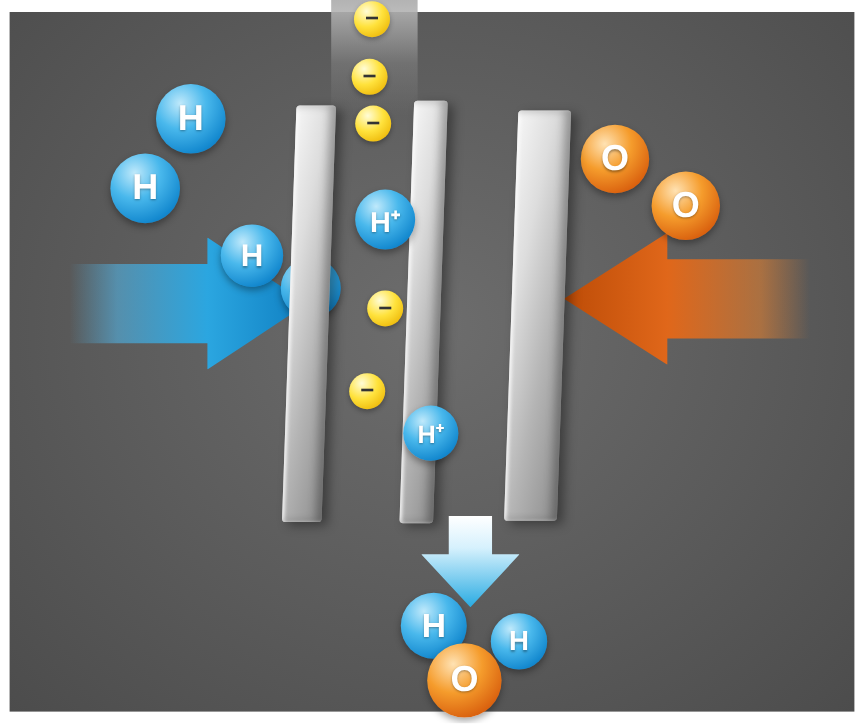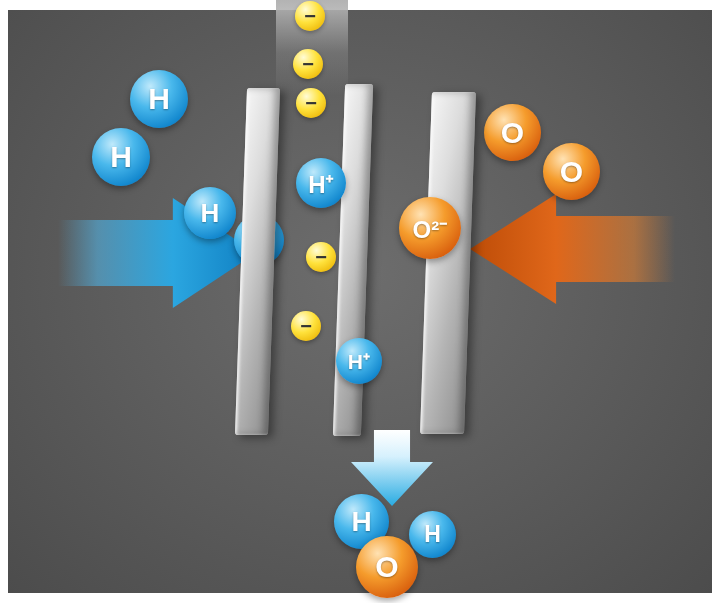--- a/index.html
+++ b/index.html
@@ -94,19 +94,18 @@
 
   <div class="sphere yellow" style="left:295px; top:1px; width:30px; height:30px; font-size:20px; z-index:5;">−</div>
   <div class="sphere yellow" style="left:293px; top:49px; width:30px; height:30px; font-size:20px; z-index:5;">−</div>
   <div class="sphere yellow" style="left:296px; top:88px; width:30px; height:30px; font-size:20px; z-index:5;">−</div>
   <div class="sphere yellow" style="left:306px; top:242px; width:30px; height:30px; font-size:20px; z-index:5;">−</div>
   <div class="sphere yellow" style="left:291px; top:311px; width:30px; height:30px; font-size:20px; z-index:5;">−</div>
 
   <div class="sphere blue" style="left:296px; top:158px; width:50px; height:50px; font-size:24px; z-index:5;">H⁺</div>
   <div class="sphere blue" style="left:336px; top:338px; width:46px; height:46px; font-size:21px; z-index:5;">H⁺</div>
 
-  <div class="sphere orange" style="left:399px; top:197px; width:62px; height:62px; font-size:24px; z-index:5;">O²⁻</div>
 
   <div class="sphere blue" style="left:334px; top:494px; width:55px; height:55px; font-size:28px; z-index:5;">H</div>
   <div class="sphere blue" style="left:409px; top:511px; width:47px; height:47px; font-size:23px; z-index:5;">H</div>
   <div class="sphere orange" style="left:356px; top:536px; width:62px; height:62px; font-size:30px; z-index:6;">O</div>
 
 </div>
 
 </body></html>

